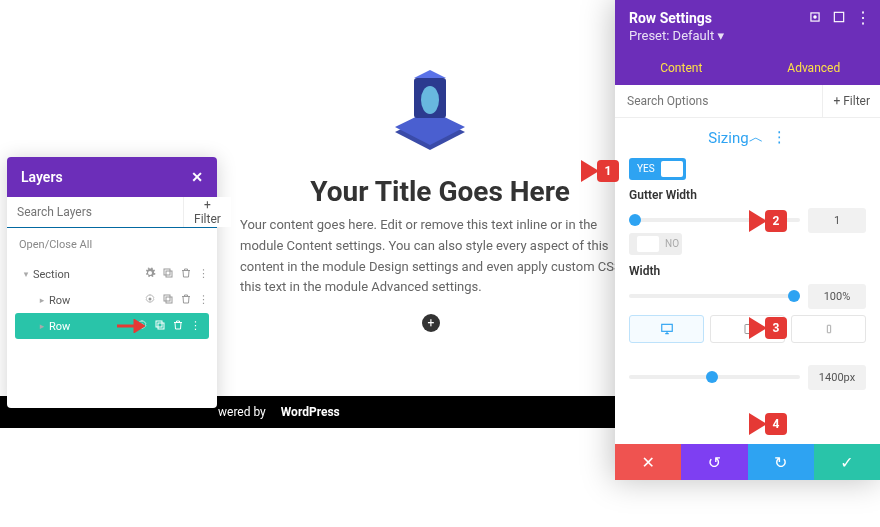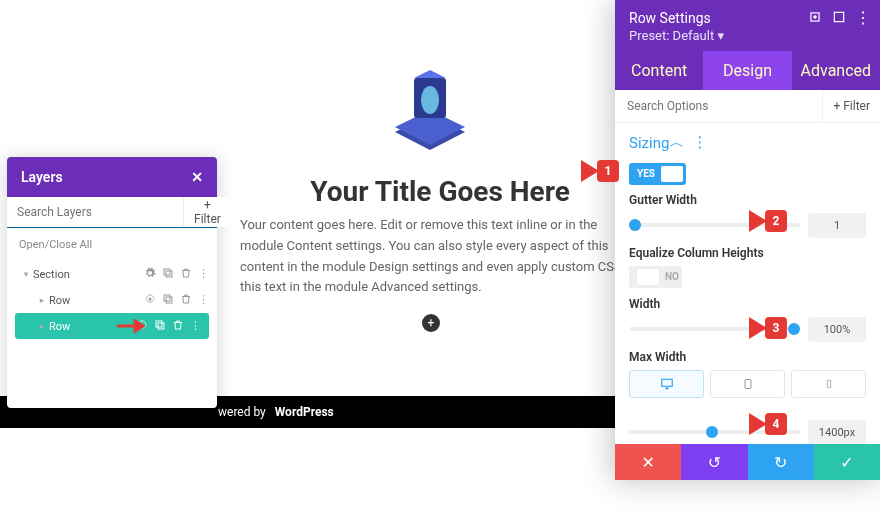--- a/index.html
+++ b/index.html
@@ -3,21 +3,21 @@
 <meta charset="utf-8">
 <style>
 *{box-sizing:border-box;margin:0;padding:0;font-family:-apple-system,BlinkMacSystemFont,"Segoe UI",Roboto,sans-serif}
 body{width:880px;height:527px;background:#fff;position:relative;overflow:hidden}
 .canvas{position:absolute;left:0;top:0;right:0;bottom:0}
 .hero-icon{position:absolute;left:380px;top:70px;width:100px;height:100px}
 .hero-title{position:absolute;left:240px;top:175px;width:400px;text-align:center;font-size:28px;font-weight:700;color:#333}
 .hero-text{position:absolute;left:240px;top:215px;width:400px;font-size:13px;color:#666;line-height:1.6}
 .plus-circle{position:absolute;left:422px;top:314px;width:18px;height:18px;border-radius:50%;background:#333;color:#fff;display:flex;align-items:center;justify-content:center;font-size:12px;cursor:pointer}
 .footer-bar{position:absolute;left:0;top:396px;right:0;height:32px;background:#000;color:#fff;font-size:12px;padding-left:218px;display:flex;align-items:center}
-.footer-bar b{font-weight:700;margin-left:9px}
+.footer-bar b{font-weight:700;margin-left:15px}
 
 
 .layers{position:absolute;left:7px;top:157px;width:210px;background:#fff;border-radius:4px;box-shadow:0 2px 20px rgba(0,0,0,.18)}
 .layers-head{background:#6c2eb9;color:#fff;height:40px;display:flex;align-items:center;justify-content:space-between;padding:0 14px;border-radius:4px 4px 0 0}
 .layers-head span{font-size:14px;font-weight:600}
 .layers-close{font-size:16px;cursor:pointer}
 .layers-search{display:flex;border-bottom:1px solid #0369a1}
 .layers-search input{flex:1;border:0;padding:8px 10px;font-size:12px;outline:0;color:#888}
 .filter-btn{border:0;border-left:1px solid #eee;background:#fff;padding:0 10px;font-size:12px;color:#555;cursor:pointer}
 .open-all{font-size:11px;color:#888;padding:10px 12px}
@@ -29,34 +29,34 @@
 .row-section{padding-left:12px}
 .row-row{padding-left:28px}
 .row-active{background:#29c4a9;color:#fff;margin:0 8px;border-radius:3px;padding-left:20px}
 .row-active .tree-icons{color:#fff}
 .red-arrow{position:absolute;left:102px;width:28px;height:14px}
 .layers-body{height:180px}
 
 
 .settings{position:absolute;right:0;top:0;width:265px;background:#fff;box-shadow:-2px 0 30px rgba(0,0,0,.25);display:flex;flex-direction:column;height:480px}
 .s-head{background:#6c2eb9;color:#fff;padding:10px 14px 8px}
-.s-title{font-size:14px;font-weight:400}
+.s-title{font-size:14px;font-weight:700}
 .s-preset{font-size:13px;opacity:.85;margin-top:2px}
 .s-head-icons{position:absolute;right:10px;top:10px;display:flex;gap:10px}
 .s-head-icons span{width:14px;height:14px;display:flex;align-items:center;justify-content:center;cursor:pointer}
 .s-tabs{display:flex;background:#6c2eb9}
-.s-tab{flex:1;text-align:center;padding:10px 0;font-size:16px;color:#fef9c3;cursor:pointer}
+.s-tab{flex:1;text-align:center;padding:10px 0;font-size:12px;color:#fde047;cursor:pointer}
 .s-tab.active{background:#8e44ec}
 .s-search{display:flex;border-bottom:1px solid #eee}
 .s-search input{flex:1;border:0;padding:9px 12px;font-size:12px;outline:0;color:#888}
-.s-section-head{display:flex;align-items:center;justify-content:flex-start;padding:10px 14px;color:#2ea3f2;font-size:15px}
+.s-section-head{display:flex;align-items:center;justify-content:center;padding:10px 14px;color:#2ea3f2;font-size:15px}
 .s-section-head .ctrls{display:flex;gap:8px;color:#2ea3f2}
 .s-body{padding:0 14px 10px;overflow:auto;flex:1}
 .s-label{font-size:12px;color:#333;font-weight:600;margin:8px 0 6px}
-.toggle{display:inline-flex;align-items:center;background:#2ea3f2;color:#fff;border-radius:3px;height:22px;padding:0 3px 0 8px;font-size:10px;font-weight:700;cursor:pointer}
+.toggle{display:inline-flex;align-items:center;background:#2ea3f2;color:#fff;border-radius:3px;height:22px;padding:0 3px 0 8px;font-size:10px;font-weight:400;cursor:pointer}
 .toggle .knob{width:22px;height:16px;background:#fff;border-radius:2px;margin-left:6px}
 .toggle.off{flex-direction:row-reverse;background:#eee;color:#aaa}
 .toggle.off .knob{margin:0 6px 0 0}
 .slider-row{display:flex;align-items:center;gap:8px;margin-top:4px}
 .slider-track{flex:1;height:4px;background:#eee;border-radius:2px;position:relative}
 .slider-thumb{position:absolute;width:12px;height:12px;background:#2ea3f2;border-radius:50%;top:-4px;cursor:pointer}
 .slider-val{width:58px;background:#f1f1f1;border-radius:3px;font-size:11px;text-align:center;padding:6px 0;color:#555}
 .device-tabs{display:flex;gap:6px;margin-top:6px}
 .device-tab{flex:1;height:28px;border:1px solid #e5e5e5;border-radius:3px;display:flex;align-items:center;justify-content:center;color:#999;cursor:pointer}
 .device-tab.active{color:#2ea3f2;border-color:#bde2fb;background:#f5fbff}
@@ -179,21 +179,20 @@
         <span>
             <svg width="14" height="14" viewBox="0 0 24 24" fill="none" stroke="#fff" stroke-width="2">
               <rect x="4" y="4" width="16" height="16"></rect>
             </svg>
           </span>
         <span style="color:#fff">⋮</span>
       </div>
     </div>
     <div class="s-tabs">
       <div class="s-tab">Content</div>
-      <div class="s-tab active">Design</div>
       <div class="s-tab">Advanced</div>
     </div>
     <div class="s-search">
       <input placeholder="Search Options" style="">
       <button class="filter-btn">+  Filter</button>
     </div>
     <div class="s-section-head">
       <span>Sizing</span>
       <span class="ctrls">
         <span>︿</span>
@@ -207,35 +206,33 @@
       </div>
 
       <div class="s-label">Gutter Width</div>
       <div class="slider-row">
         <div class="slider-track">
             <div class="slider-thumb" style="left:0"></div>
           </div>
         <div class="slider-val">1</div>
       </div>
 
-      <div class="s-label">Equalize Column Heights</div>
       <div class="toggle off">
         <span>NO</span>
           <span class="knob"></span>
       </div>
 
       <div class="s-label">Width</div>
       <div class="slider-row">
         <div class="slider-track">
             <div class="slider-thumb" style="left:calc(100% - 12px)"></div>
           </div>
         <div class="slider-val">100%</div>
       </div>
 
-      <div class="s-label">Max Width</div>
       <div class="device-tabs">
         <div class="device-tab active">
             <svg width="16" height="14" viewBox="0 0 24 24" fill="none" stroke="currentColor" stroke-width="2">
               <rect x="3" y="4" width="18" height="12"></rect>
               <path d="M9 20h6M12 16v4"></path>
             </svg>
           </div>
         <div class="device-tab">
             <svg width="12" height="14" viewBox="0 0 24 24" fill="none" stroke="currentColor" stroke-width="2">
               <rect x="6" y="3" width="12" height="18" rx="1"></rect>

